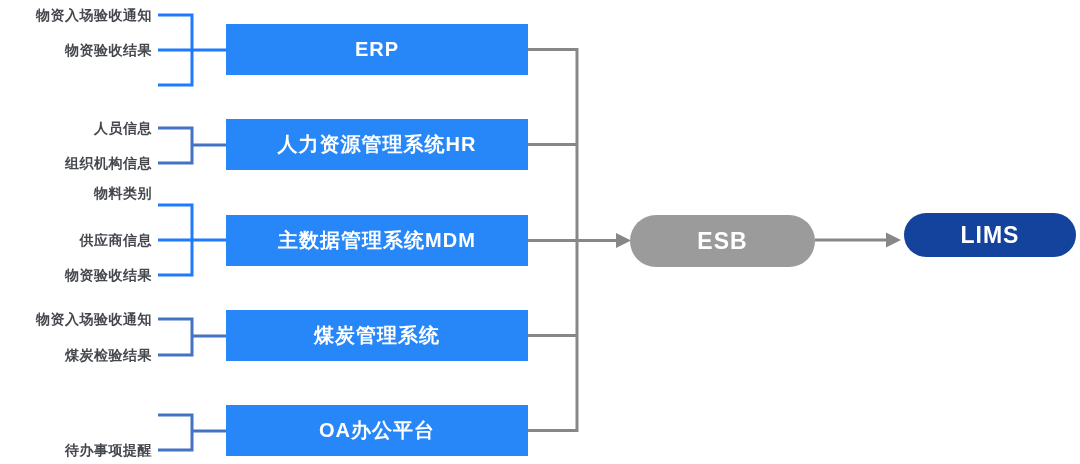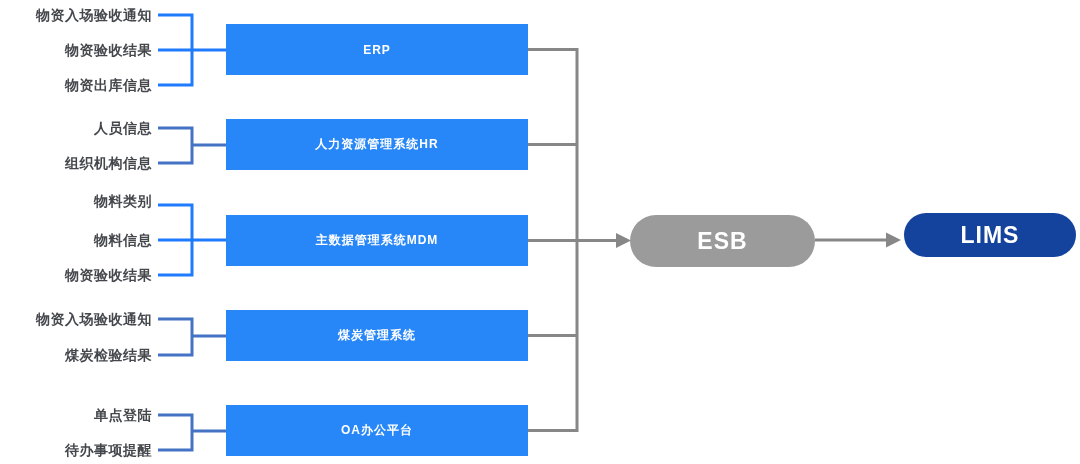--- a/index.html
+++ b/index.html
@@ -17,21 +17,21 @@
     text-align:right;
     font-size:14px;font-weight:bold;color:#44474c;
     letter-spacing:0.5px;
     white-space:nowrap;
   }
   .sys-box{
     position:absolute;
     left:226px;width:302px;height:51px;
     background:#2787f8;
     display:flex;align-items:center;justify-content:center;
-    color:#ffffff;font-size:12px;font-weight:bold;
+    color:#ffffff;font-size:20px;font-weight:bold;
     letter-spacing:1px;
   }
   .pill{
     position:absolute;
     display:flex;align-items:center;justify-content:center;
     color:#ffffff;font-weight:bold;letter-spacing:1px;
   }
   .pill.esb{
     left:630px;top:215px;width:185px;height:52px;
     background:#9b9b9b;border-radius:26px;font-size:23px;
@@ -78,33 +78,31 @@
     </g>
 
     <g>
       <path d="M815 240 H886" stroke="#878787" stroke-width="3" fill="none"></path>
       <polygon points="886,232.5 901,240 886,247.5" fill="#878787"></polygon>
     </g>
   </svg>
 
   <div class="src-label" style="top:4px">物资入场验收通知</div>
   <div class="src-label" style="top:39px">物资验收结果</div>
-  <div class="src-label" style="top:74px">物资出库信息</div>
 
   <div class="src-label" style="top:117px">人员信息</div>
   <div class="src-label" style="top:152px">组织机构信息</div>
 
-  <div class="src-label" style="top:190px">物料类别</div>
-  <div class="src-label" style="top:229px">物料信息</div>
+  <div class="src-label" style="top:182px">物料类别</div>
+  <div class="src-label" style="top:229px">供应商信息</div>
   <div class="src-label" style="top:264px">物资验收结果</div>
 
   <div class="src-label" style="top:308px">物资入场验收通知</div>
   <div class="src-label" style="top:344px">煤炭检验结果</div>
 
-  <div class="src-label" style="top:404px">单点登陆</div>
   <div class="src-label" style="top:439px">待办事项提醒</div>
 
   <div class="sys-box" style="top:24px">ERP</div>
   <div class="sys-box" style="top:119px">人力资源管理系统HR</div>
   <div class="sys-box" style="top:215px">主数据管理系统MDM</div>
   <div class="sys-box" style="top:405px">OA办公平台</div>
   <div class="sys-box" style="top:310px">煤炭管理系统</div>
 
   <div class="pill esb">ESB</div>
 

